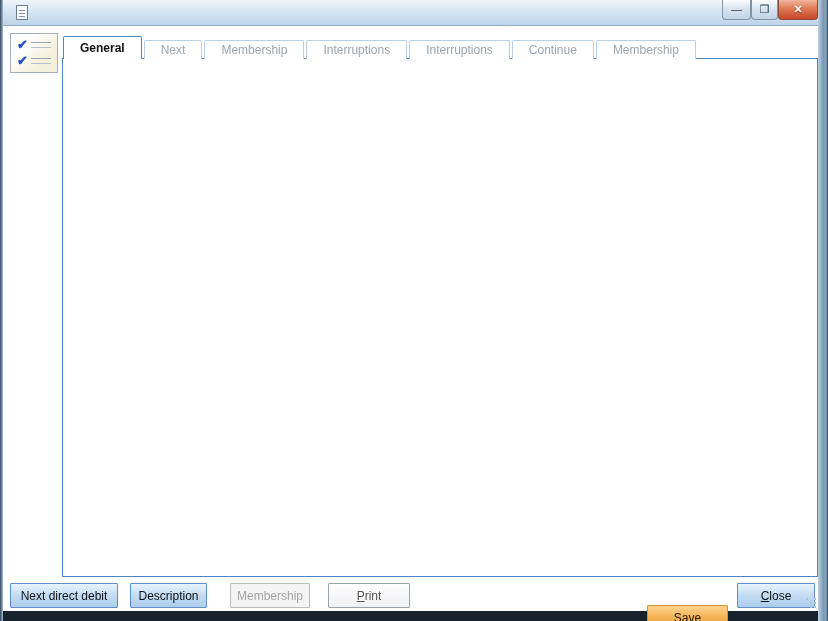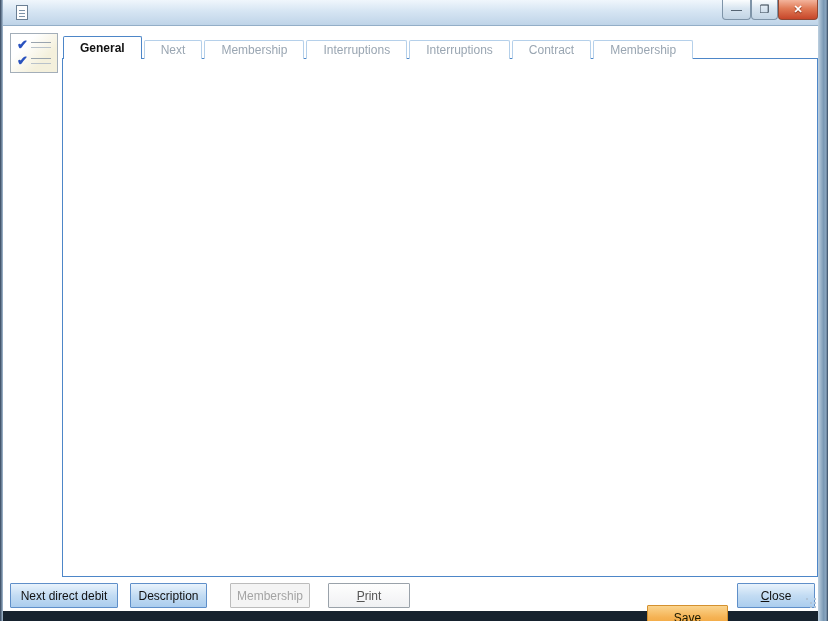--- a/index.html
+++ b/index.html
@@ -124,21 +124,21 @@
   </div>
 
   <div class="page"></div>
 
   <div class="tabbar">
     <div class="tab active">General</div>
     <div class="tab">Next</div>
     <div class="tab">Membership</div>
     <div class="tab">Interruptions</div>
     <div class="tab">Interruptions</div>
-    <div class="tab">Contract</div>
+    <div class="tab">Continue</div>
     <div class="tab">Membership</div>
   </div>
 
   <span class="lab" style="left:75px;top:72px;">Contract n°</span>
   <div class="fld dis" style="left:208px;top:69px;width:148px;height:20px;">ENG003</div>
   <span class="lab" style="left:440px;top:72px;">Creation date</span>
   <div class="fld dis" style="left:523px;top:69px;width:173px;height:20px;">25 February 2013</div>
 
   <span class="lab" style="left:75px;top:97px;">Membership</span>
   <div class="fld" style="left:208px;top:93px;width:66px;"></div>

